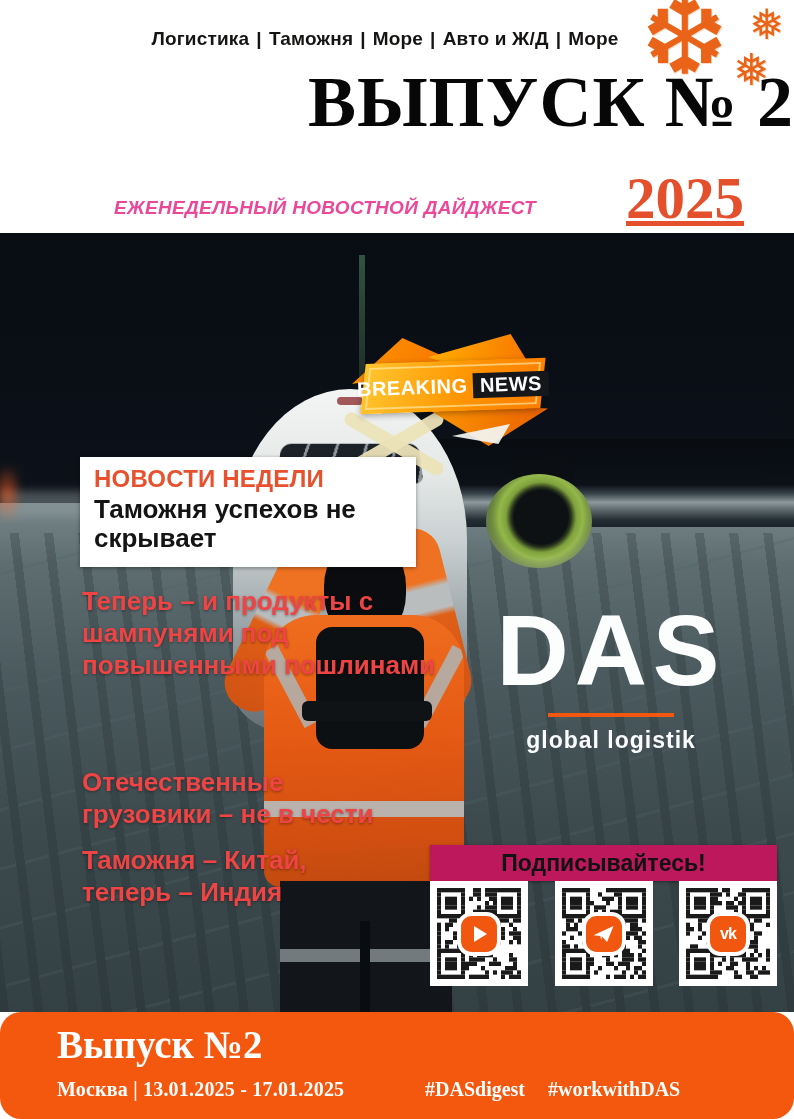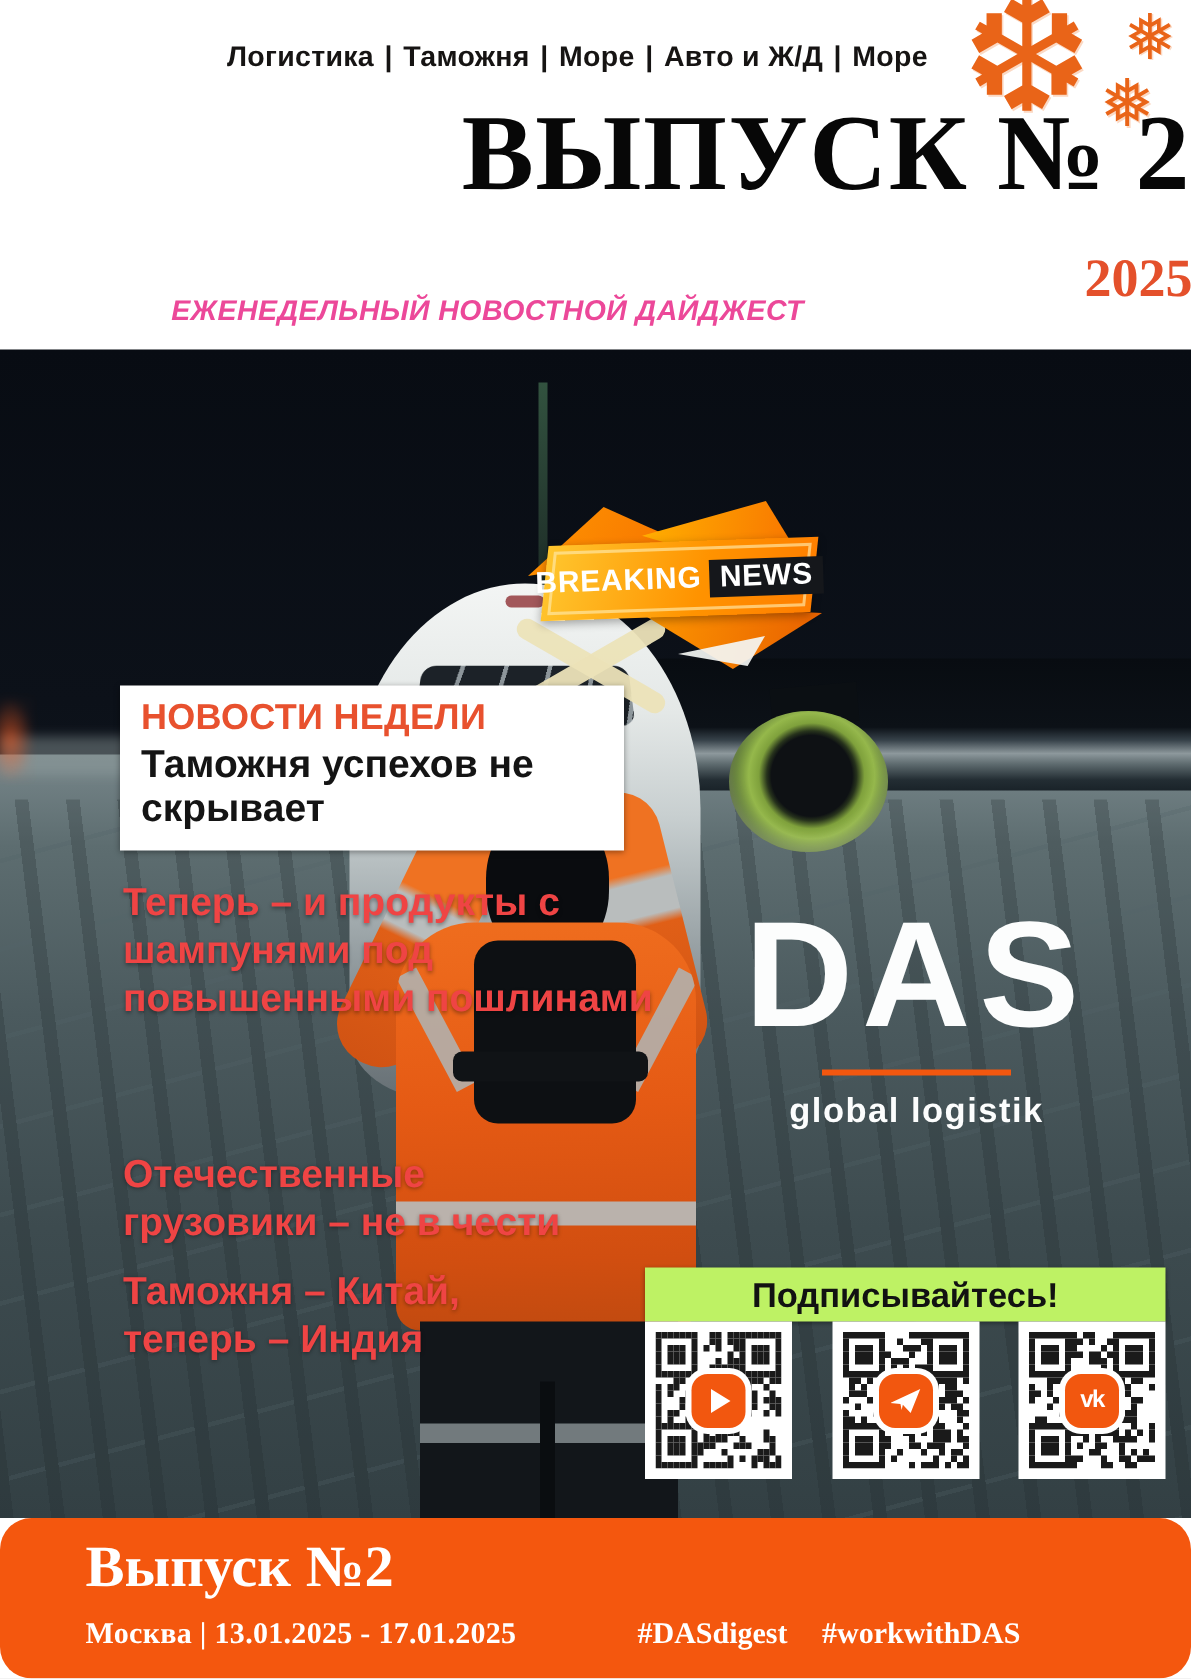--- a/index.html
+++ b/index.html
@@ -10,22 +10,22 @@
   
   .topline{left:0;top:28px;width:770px;text-align:center;font-size:19px;font-weight:700;color:#161413;letter-spacing:.2px;}
   .topline .pipe{margin:0 7px;font-weight:700;}
   .snow{color:#e96418;font-family:"DejaVu Sans",sans-serif;line-height:1;text-shadow:1px 1px 0 #fbd9c4;}
   .snow-big{left:641px;top:-14px;font-size:104px;}
   .snow-s1{left:749px;top:4px;font-size:42px;}
   .snow-s2{left:733px;top:48px;font-size:44px;}
   .main-title{left:0;top:62px;width:794px;text-align:right;font-family:"Liberation Serif","DejaVu Serif",serif;
       font-size:72px;font-weight:700;color:#070707;line-height:1.12;letter-spacing:1px;white-space:nowrap;}
   .tagline{left:0;top:197px;width:650px;text-align:center;font-style:italic;font-size:19px;font-weight:600;color:#ec4899;letter-spacing:.3px;}
-  .year{left:575px;top:164px;width:220px;text-align:right;font-family:"Liberation Serif","DejaVu Serif",serif;
-      font-size:36px;font-weight:700;color:#e4502b;}
+  .year{left:575px;top:164px;width:220px;text-align:center;font-family:"Liberation Serif","DejaVu Serif",serif;
+      font-size:59px;font-weight:700;color:#e4502b;text-decoration:underline;}
 
   
   .photo{left:0;top:233px;width:794px;height:779px;overflow:hidden;
       background:linear-gradient(180deg,#080c13 0%,#0c1119 30%,#131b24 60%,#18222c 100%);}
   .ground{left:0;top:270px;width:794px;height:509px;
       background:linear-gradient(180deg,#77868a 0%,#5d6d70 12%,#4b5a5e 34%,#3d4b4f 62%,#334044 100%);}
   .ground-tex{left:0;top:300px;width:794px;height:479px;opacity:.25;
       background:repeating-linear-gradient(83deg,#222b2e 0 9px,transparent 9px 34px),
                  repeating-linear-gradient(-15deg,#54656a 0 3px,transparent 3px 57px);}
   .horizon-glow{left:0;top:258px;width:794px;height:26px;background:#93a0a0;opacity:.45;filter:blur(4px);}
@@ -93,21 +93,21 @@
       text-shadow:0 1px 3px #00000066;}
   .hl-1{top:586px;} .hl-2{top:694px;} .hl-3{top:767px;} .hl-4{top:845px;}
 
   
   .das{left:461px;top:598px;width:300px;text-align:center;color:#fcfdfd;}
   .das-name{font-size:100px;font-weight:700;line-height:1.05;letter-spacing:6px;}
   .das-rule{width:126px;height:4px;background:#f2570f;margin:10px auto 10px auto;}
   .das-sub{font-size:23px;font-weight:600;letter-spacing:1px;}
 
   
-  .sub-bar{left:430px;top:845px;width:347px;height:36px;background:#bef264;display:flex;align-items:center;justify-content:center;
+  .sub-bar{left:430px;top:845px;width:347px;height:36px;background:#be185d;display:flex;align-items:center;justify-content:center;
       font-size:23px;font-weight:700;color:#121212;box-shadow:0 1px 3px #0006;}
   .qr-row{left:430px;top:881px;width:347px;display:flex;justify-content:space-between;}
   .qr{position:relative;width:98px;height:105px;background:#ffffff;box-sizing:border-box;padding:7px;}
   .qr svg{display:block;width:84px;height:91px;}
   .qr-icon{position:absolute;left:31px;top:35px;width:36px;height:36px;background:#f2570f;border-radius:30%;
       box-shadow:0 0 0 4px #ffffff;display:flex;align-items:center;justify-content:center;}
   .glyph-play{width:0;height:0;border-left:13px solid #ffffff;border-top:8px solid transparent;border-bottom:8px solid transparent;margin-left:3px;}
   .glyph-plane{width:20px;height:16px;background:#ffffff;clip-path:polygon(0 58%,100% 0,68% 100%,42% 66%,38% 88%,34% 62%);}
   .glyph-vk{color:#ffffff;font-weight:800;font-size:16px;letter-spacing:-1px;}
 

